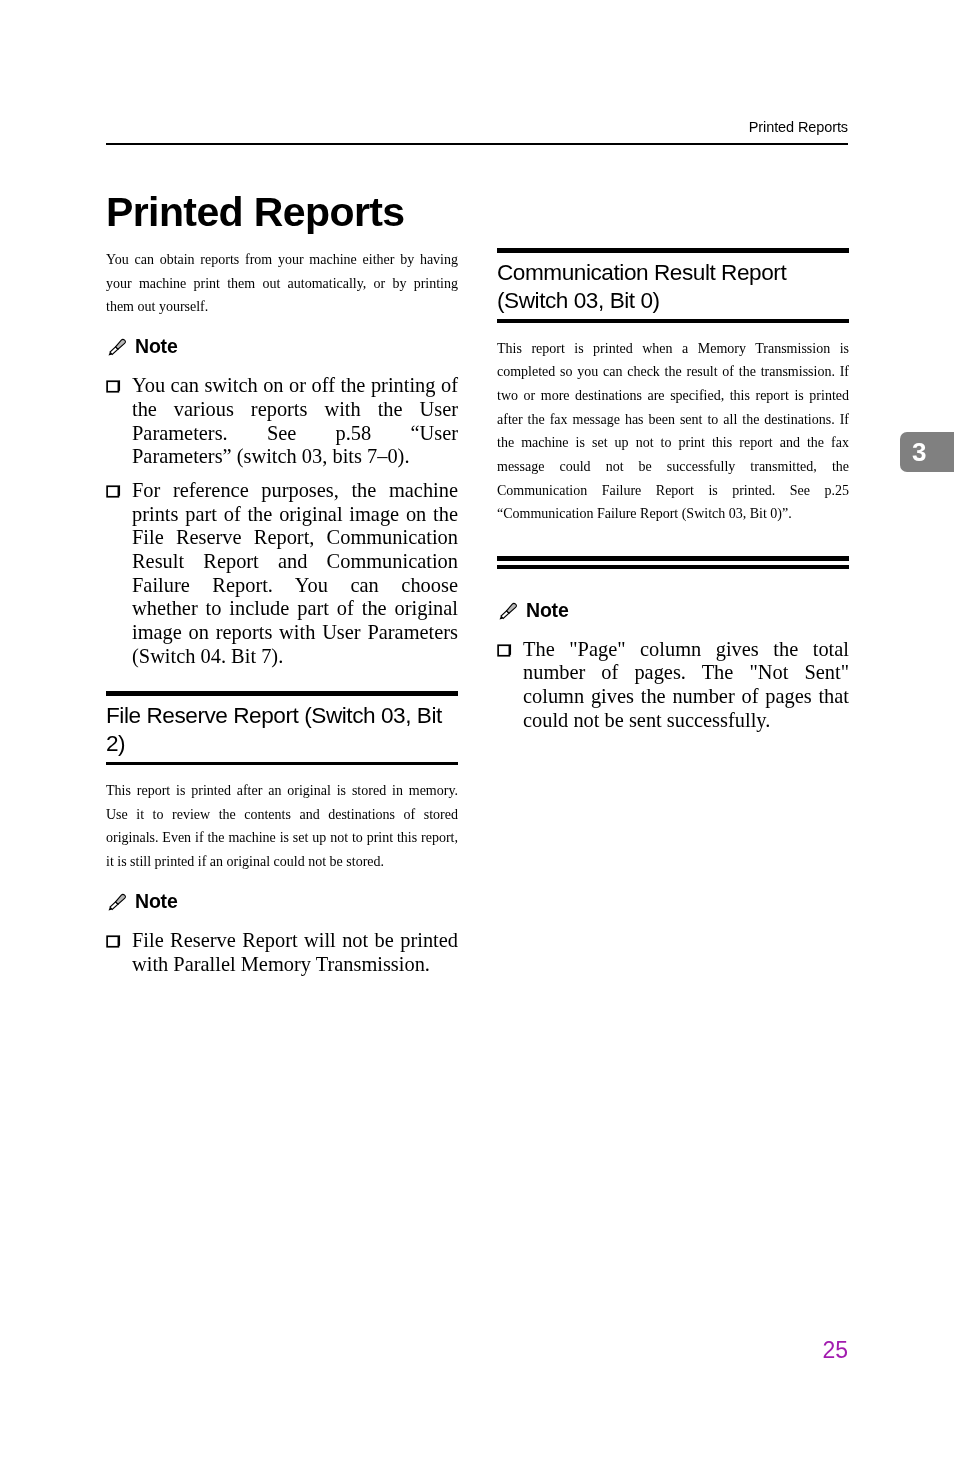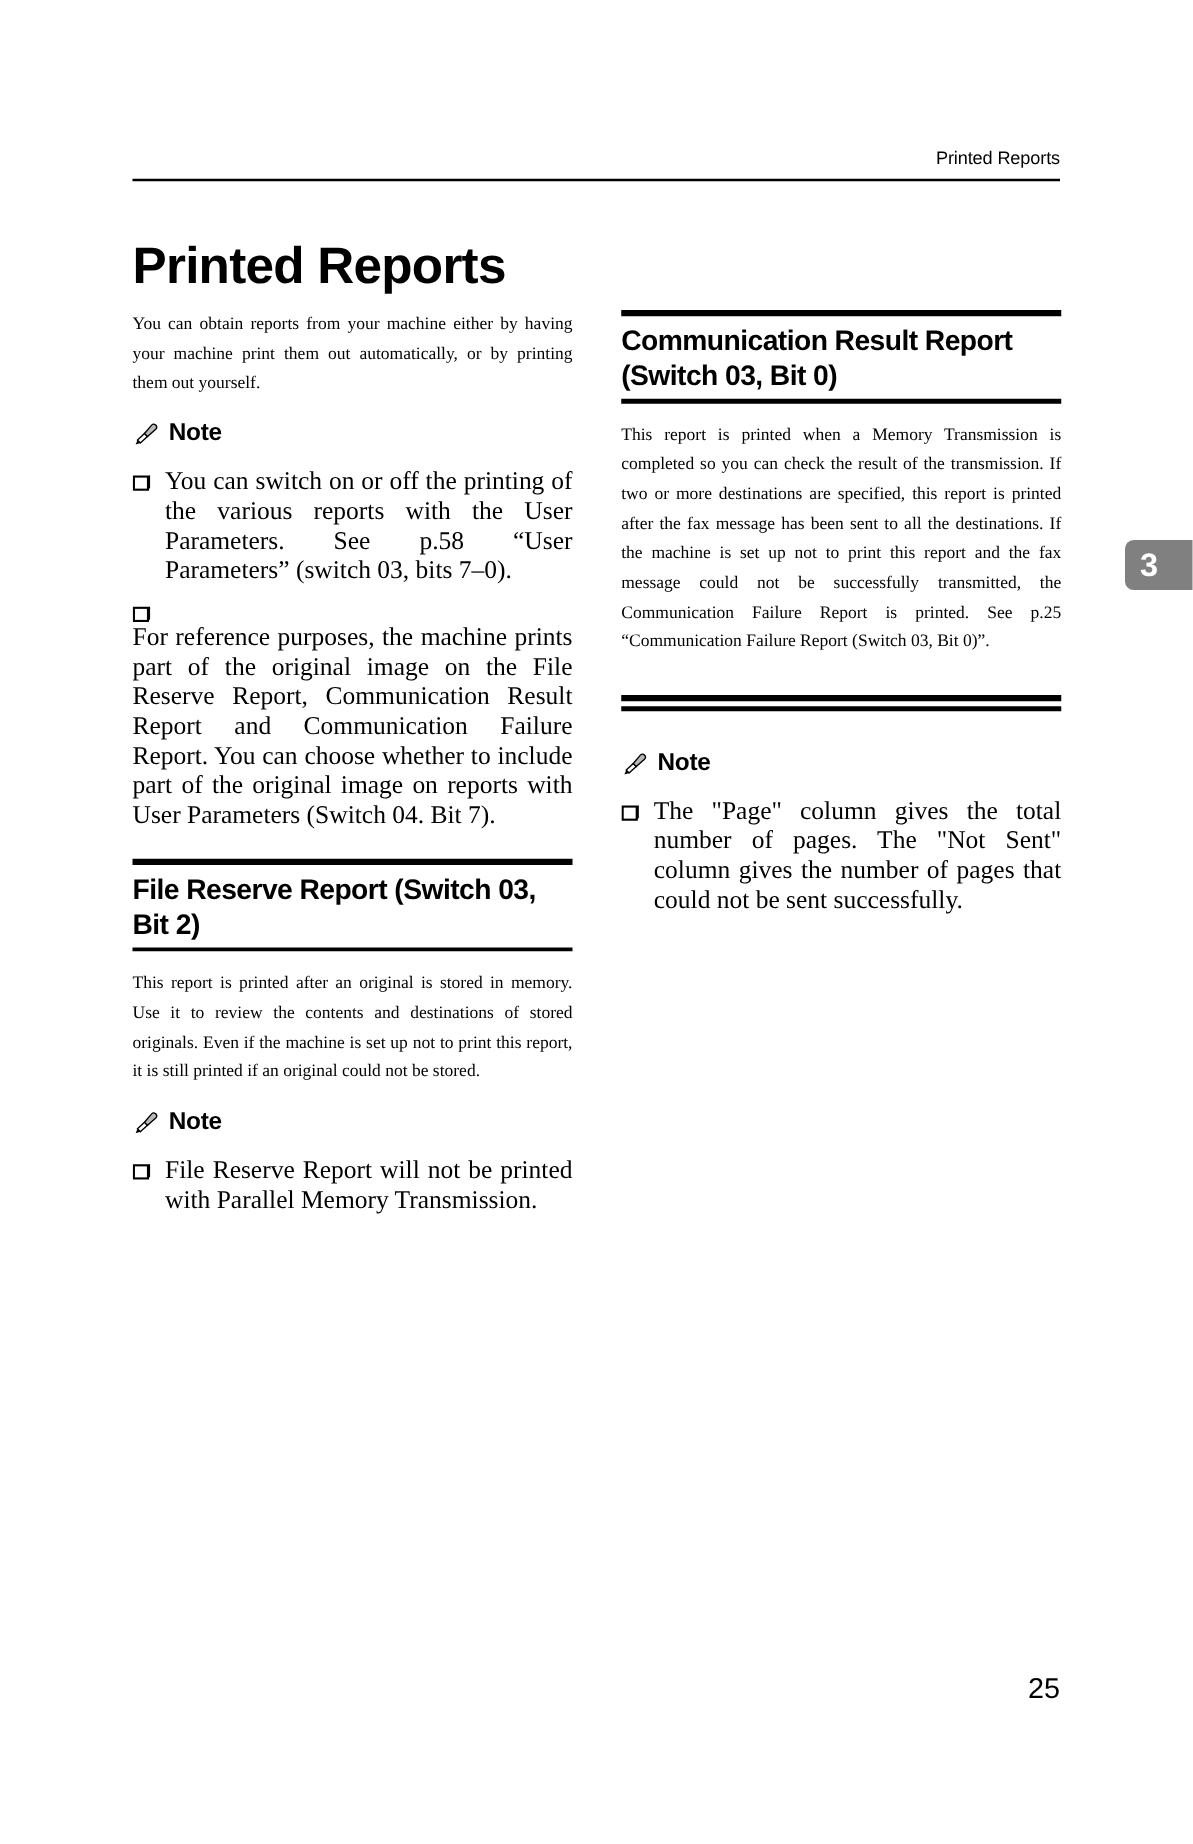--- a/index.html
+++ b/index.html
@@ -101,21 +101,21 @@
     width: 100%;
   }
   .rule-thin {
     height: 3.5px;
     background: #000;
     width: 100%;
     margin-top: 4px;
   }
   h2.section-title {
     font-family: "Liberation Sans", sans-serif;
-    font-weight: bold;
+    font-weight: normal;
     font-size: 22.6px;
     line-height: 28px;
     letter-spacing: -0.45px;
     margin: 6px 0 4px 0;
     padding: 0;
   }
   .after-rule-gap { height: 14px; }
 
   
   .note-head {
@@ -131,21 +131,21 @@
     font-size: 19.5px;
     letter-spacing: -0.2px;
   }
   .pencil-icon { width: 22px; height: 20px; display: block; }
 
   .note-item {
     display: flex;
     align-items: flex-start;
     margin-top: 16px;
   }
-  .note-item + .note-item { margin-top: 10px; flex-direction: column; }
+  .note-item + .note-item { margin-top: 10px; }
   .bullet-box {
     flex: 0 0 auto;
     width: 26px;
     padding-top: 5px;
   }
   .bullet-box svg { display: block; }
   .note-text {
     flex: 1 1 auto;
     font-size: 20.4px;
     line-height: 23.7px;
@@ -155,21 +155,21 @@
 
   
   .page-number {
     position: absolute;
     left: 700px;
     top: 1337px;
     width: 148px;
     text-align: right;
     font-family: "Liberation Sans", sans-serif;
     font-size: 23px;
-    color: #000000;
+    color: #a21caf;
   }
 </style>
 </head>
 <body>
 
 <div class="page-header">
   <span class="hdr-text">Printed Reports</span>
 </div>
 <div class="header-rule"></div>
 

